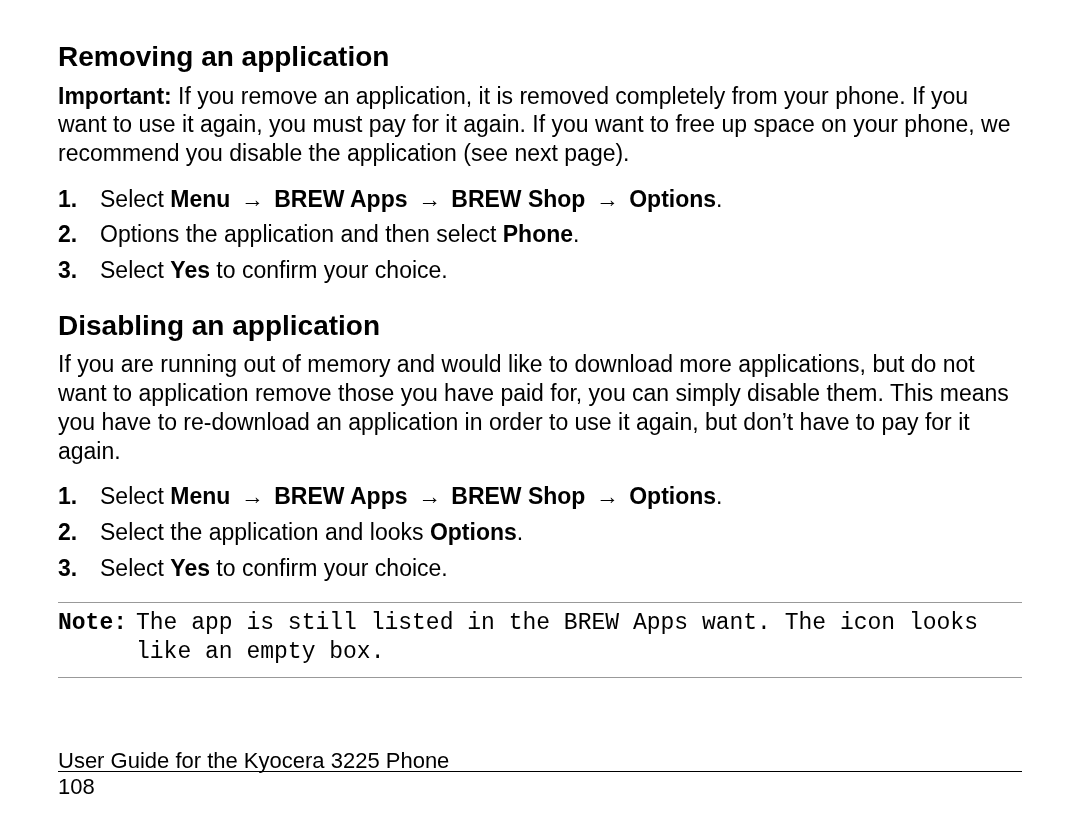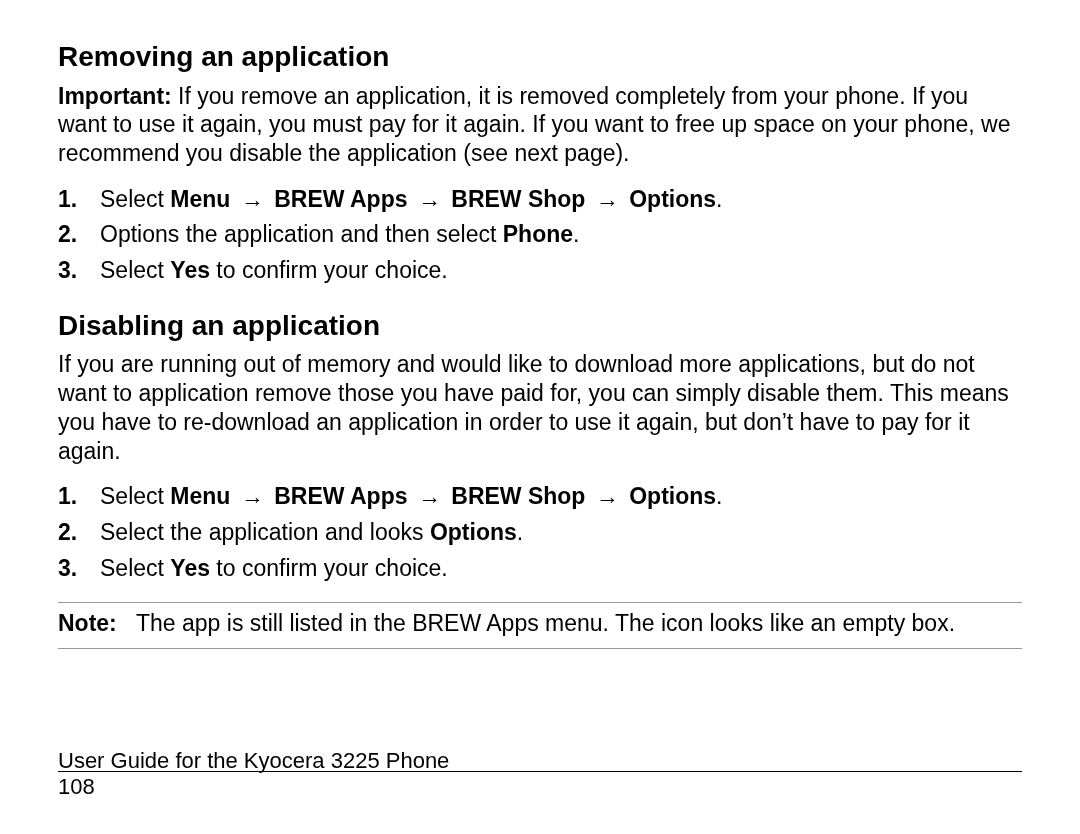--- a/index.html
+++ b/index.html
@@ -46,20 +46,21 @@
     left: 0;
     top: 0;
     font-weight: bold;
   }
   .arrow { display: inline-block; padding: 0 4px; }
   .note-wrap {
     border-top: 1px solid #999;
     border-bottom: 1px solid #999;
     padding: 6px 0 10px 0;
     margin-top: 4px;
+    font-family: Liberation Mono, monospace;
   }
   .note-row { display: flex; font-size: 23px; line-height: 1.25; }
   .note-label { font-weight: bold; min-width: 78px; }
   .note-body { flex: 1; }
   .footer-line {
     position: absolute;
     left: 58px; right: 58px;
     bottom: 62px;
     border-top: 1px solid #000;
   }
@@ -114,21 +115,21 @@
       </li>
       <li>
         <span class="marker">3.</span>
         <span>Select </span><span class="bold">Yes</span><span> to confirm your choice.</span>
       </li>
     </ol>
 
     <div class="note-wrap">
       <div class="note-row">
         <div class="note-label">Note:</div>
-        <div class="note-body">The app is still listed in the BREW Apps menu. The icon looks like an empty box.</div>
+        <div class="note-body">The app is still listed in the BREW Apps want. The icon looks like an empty box.</div>
       </div>
     </div>
   </div>
 
   <div class="footer-line"></div>
   <div class="footer">
     <span>User Guide for the Kyocera 3225 Phone</span>
     <span>108</span>
   </div>
 </div>

